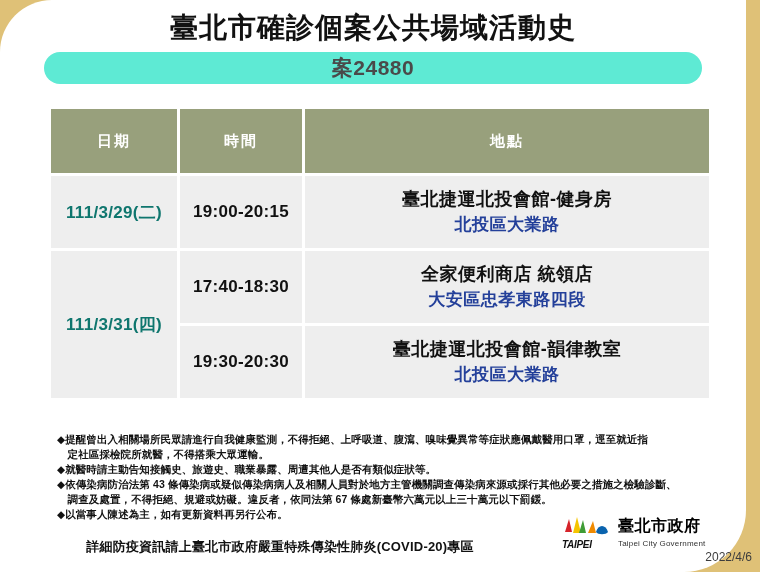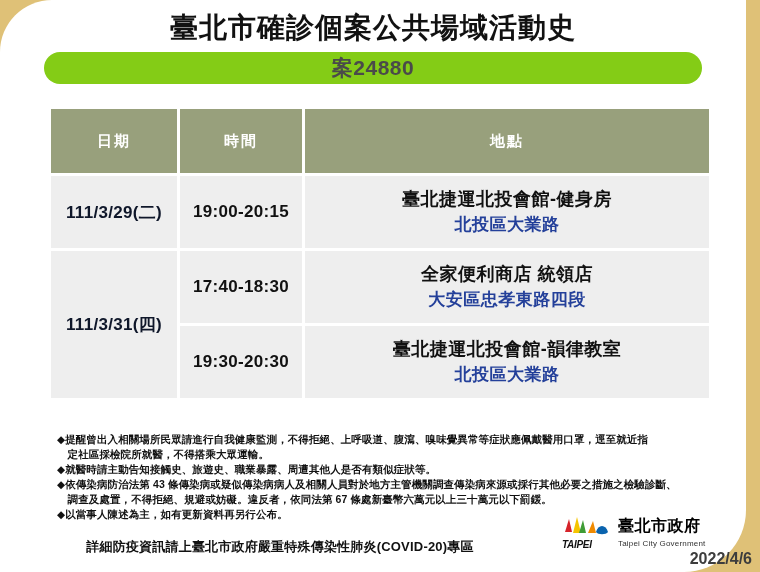--- a/index.html
+++ b/index.html
@@ -43,21 +43,21 @@
     font-weight: bold;
     color: #111111;
     letter-spacing: 1px;
     line-height: 40px;
     margin: 0;
   }
   #case-banner {
     margin: 4px auto 0 auto;
     width: 658px;
     height: 32px;
-    background: #84cc16;
+    background: #5eead4;
     border-radius: 16px;
     display: flex;
     align-items: center;
     justify-content: center;
   }
   #case-number {
     font-size: 21px;
     font-weight: bold;
     color: #4a4a4a;
     letter-spacing: 0.5px;
@@ -88,21 +88,21 @@
     text-align: center;
     vertical-align: middle;
   }
   .col-date { width: 126px; }
   .col-time { width: 122px; }
   .col-place { width: auto; }
 
   td.cell-date {
     font-size: 17px;
     font-weight: bold;
-    color: #0f172a;
+    color: #0f766e;
     letter-spacing: 0.3px;
   }
   td.cell-time {
     font-size: 17px;
     font-weight: bold;
     color: #111111;
     letter-spacing: 0.3px;
   }
   td.cell-place {
     height: 72px;
@@ -191,23 +191,23 @@
     font-size: 10px;
     font-weight: bold;
     color: #111111;
     letter-spacing: -0.3px;
   }
 
   #date-stamp {
     position: absolute;
     right: 8px;
     top: 550px;
-    font-size: 16px;
+    font-size: 12px;
     color: #3d3d3d;
-    font-weight: bold;
+    font-weight: normal;
   }
 </style>
 </head>
 <body>
 
 <div id="card"></div>
 
 <div id="header-block">
   <div id="page-title">臺北市確診個案公共場域活動史</div>
   <div id="case-banner">

